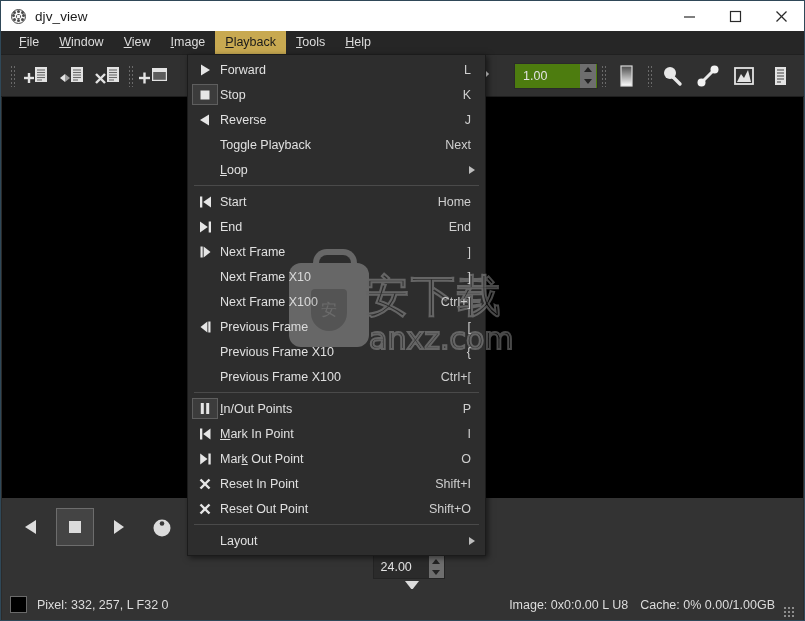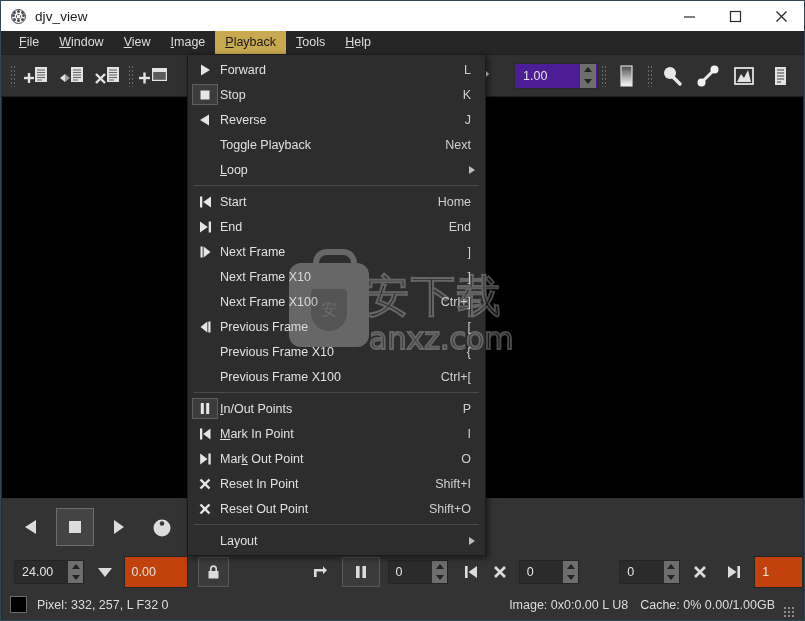--- a/index.html
+++ b/index.html
@@ -45,40 +45,40 @@
 
   
   .toolbar{height:42px;background:#303030;display:flex;align-items:center;
            padding:0 6px;box-sizing:border-box;gap:0px;
            border-bottom:1px solid #1e1e1e;}
   .tb-btn{width:36px;height:34px;display:flex;align-items:center;justify-content:center;}
   .grip{width:10px;height:26px;display:flex;align-items:center;justify-content:center;}
   .grip b{display:block;width:5px;height:22px;
      background-image:radial-gradient(#6a6a6a 40%, transparent 41%);
      background-size:3px 4px;}
-  .spin{display:flex;align-items:center;background:#4c1d95;height:26px;
+  .spin{display:flex;align-items:center;background:#4d7c0f;height:26px;
         width:84px;border:1px solid #2a2a2a;box-sizing:border-box;margin-left:6px;}
   .spin .val{flex:1;padding-left:8px;font-size:12.5px;color:#e2e2e2;}
   .spin .arrows{width:16px;height:24px;background:#6e6e6e;display:flex;
       flex-direction:column;align-items:center;justify-content:space-around;margin-right:1px;}
   .ar-up{width:0;height:0;border-left:4px solid transparent;border-right:4px solid transparent;border-bottom:5px solid #232323;}
   .ar-dn{width:0;height:0;border-left:4px solid transparent;border-right:4px solid transparent;border-top:5px solid #232323;}
 
   
   .viewport{position:absolute;left:1px;right:1px;top:96px;height:401px;background:#000;}
 
   
   .playbar{position:absolute;left:1px;right:1px;top:497px;height:57px;background:#333333;
            display:flex;align-items:center;padding-left:10px;box-sizing:border-box;gap:4px;}
   .pb-btn{width:40px;height:40px;display:flex;align-items:center;justify-content:center;}
   .pb-btn.sel{background:#444;border:1px solid #6d6d6d;box-sizing:border-box;width:38px;height:38px;}
 
   
   .lowerbar{position:absolute;left:1px;right:1px;top:554px;height:34px;background:#333333;
-            display:flex;align-items:center;padding-left:12px;box-sizing:border-box;}
+            display:flex;align-items:center;padding-left:12px;box-sizing:border-box;flex-direction:column;}
   .sp2{display:flex;align-items:center;background:#2b2b2b;height:24px;
        border:1px solid #242424;box-sizing:border-box;}
   .sp2 .val{padding-left:7px;font-size:12.5px;color:#e3e3e3;}
   .sp2 .arrows{width:15px;height:22px;background:#6e6e6e;display:flex;
       flex-direction:column;align-items:center;justify-content:space-around;}
   .plain{display:flex;align-items:center;background:#c2410c;height:32px;
          border:1px solid #242424;box-sizing:border-box;}
   .plain .val{padding-left:7px;font-size:12.5px;color:#e3e3e3;}
   .lb-btn{width:30px;height:28px;display:flex;align-items:center;justify-content:center;}
   .lb-btn.boxed{background:#3b3b3b;border:1px solid #585858;box-sizing:border-box;height:30px;width:32px;}

